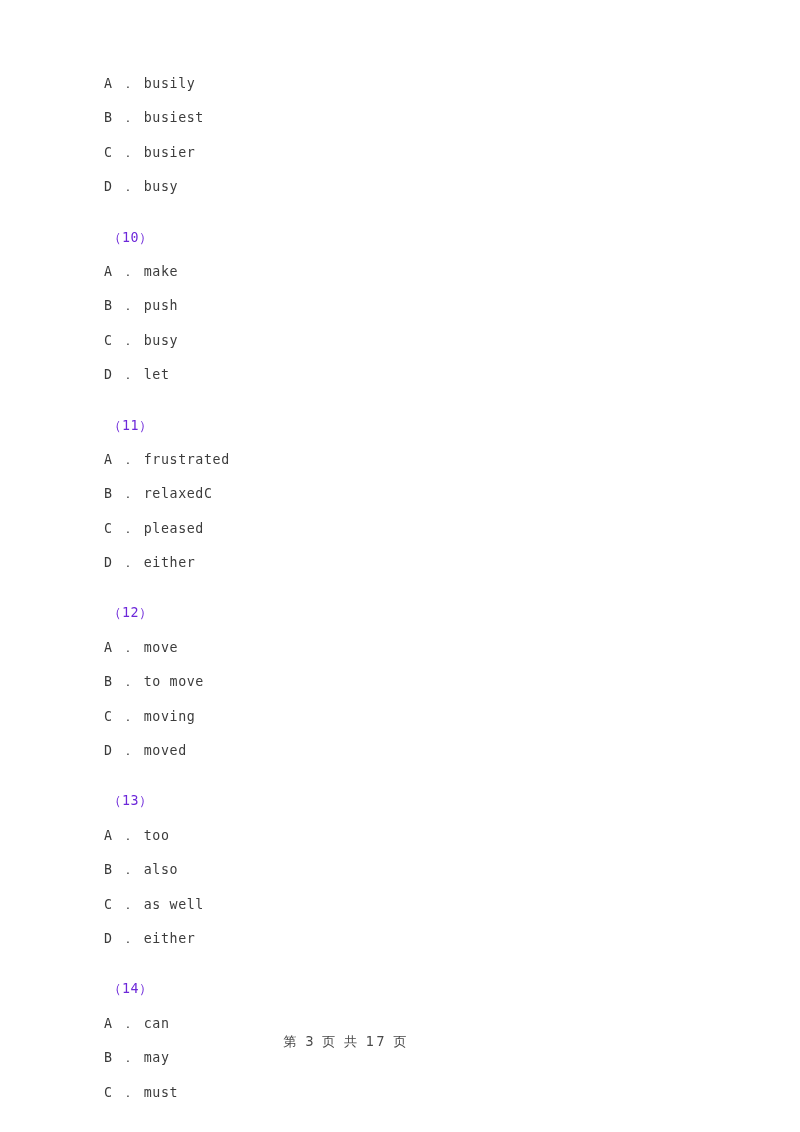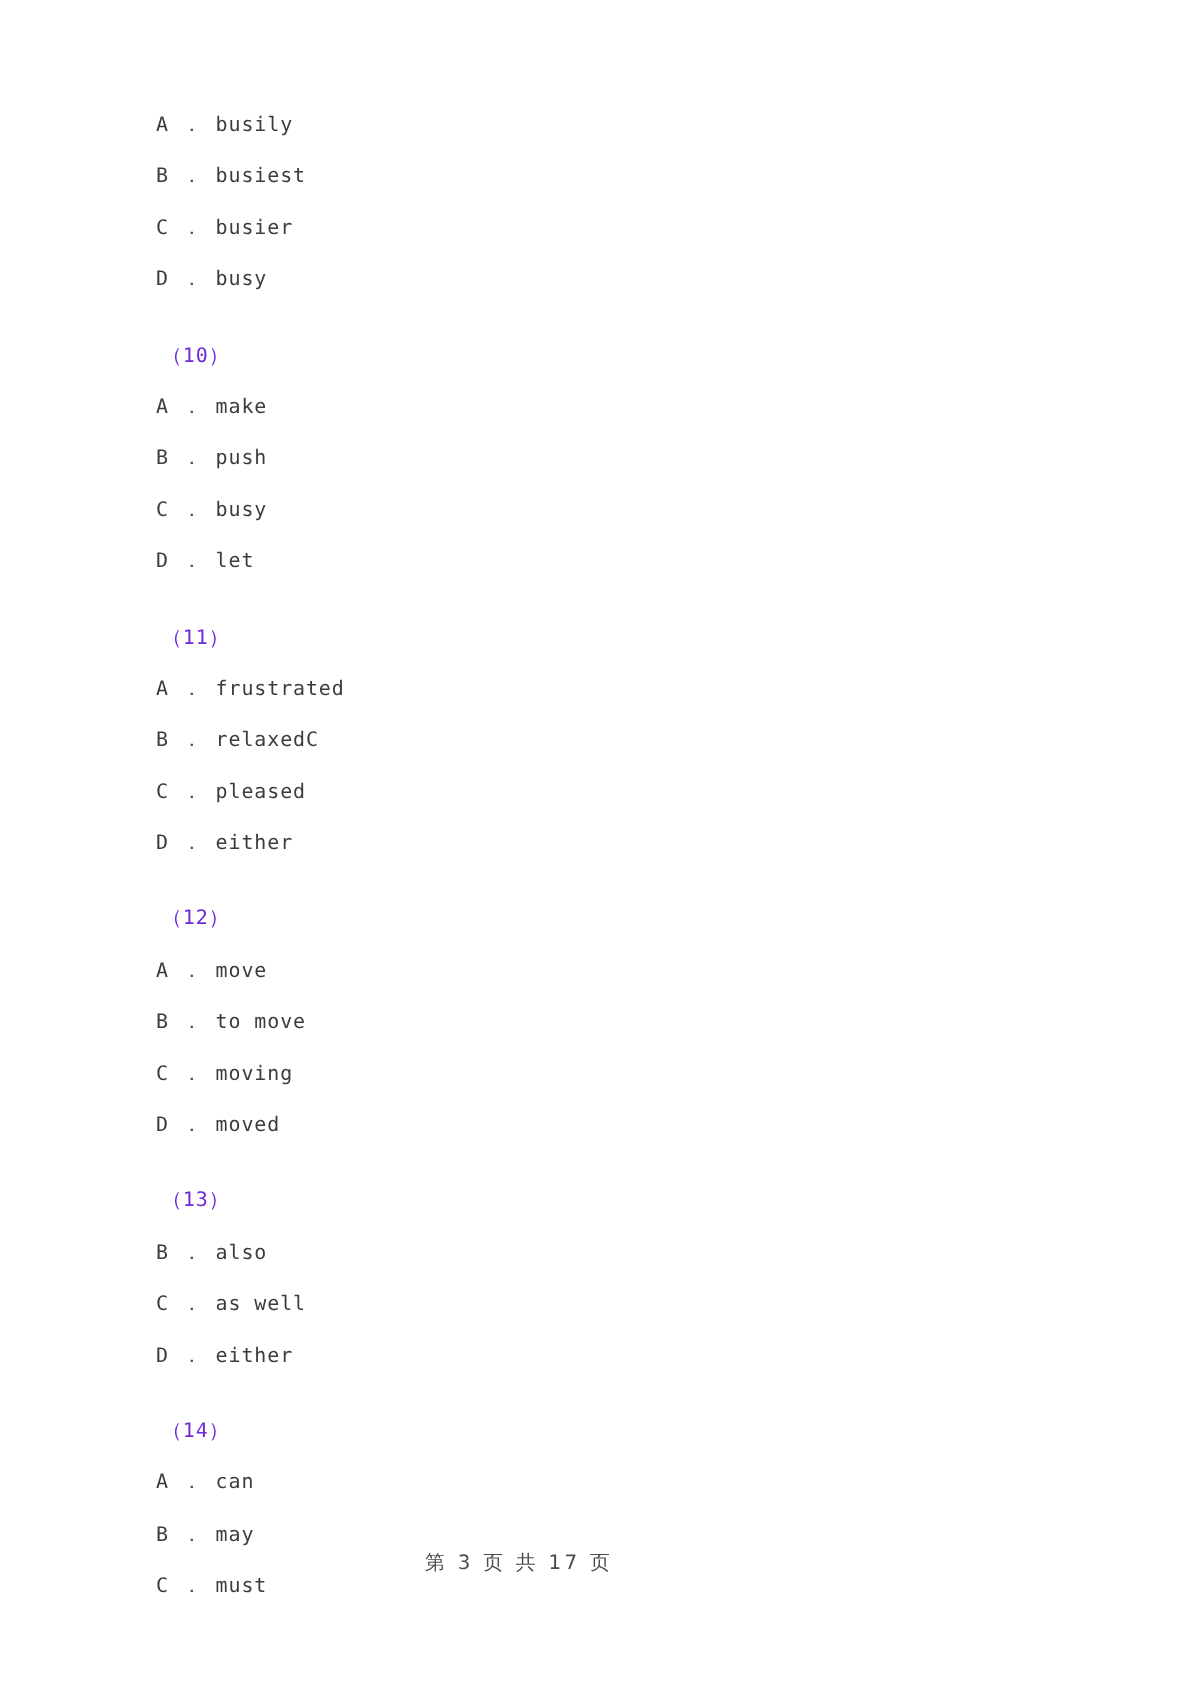--- a/index.html
+++ b/index.html
@@ -108,20 +108,21 @@
       </div>
       <div class="question-group">
         <div class="group-marker">（12）</div>
         <div class="option-row"><span class="opt-letter">A</span> <span class="opt-sep">．</span> <span class="opt-text">move</span></div>
         <div class="option-row"><span class="opt-letter">B</span> <span class="opt-sep">．</span> <span class="opt-text">to move</span></div>
         <div class="option-row"><span class="opt-letter">C</span> <span class="opt-sep">．</span> <span class="opt-text">moving</span></div>
         <div class="option-row"><span class="opt-letter">D</span> <span class="opt-sep">．</span> <span class="opt-text">moved</span></div>
       </div>
       <div class="question-group">
         <div class="group-marker">（13）</div>
+        <div class="option-row"><span class="opt-letter">A</span> <span class="opt-sep">．</span> <span class="opt-text">too</span></div>
         <div class="option-row"><span class="opt-letter">B</span> <span class="opt-sep">．</span> <span class="opt-text">also</span></div>
         <div class="option-row"><span class="opt-letter">C</span> <span class="opt-sep">．</span> <span class="opt-text">as well</span></div>
         <div class="option-row"><span class="opt-letter">D</span> <span class="opt-sep">．</span> <span class="opt-text">either</span></div>
       </div>
       <div class="question-group">
         <div class="group-marker">（14）</div>
         <div class="option-row"><span class="opt-letter">A</span> <span class="opt-sep">．</span> <span class="opt-text">can</span></div>
         <div class="option-row"><span class="opt-letter">B</span> <span class="opt-sep">．</span> <span class="opt-text">may</span></div>
         <div class="option-row"><span class="opt-letter">C</span> <span class="opt-sep">．</span> <span class="opt-text">must</span></div>
       </div>

